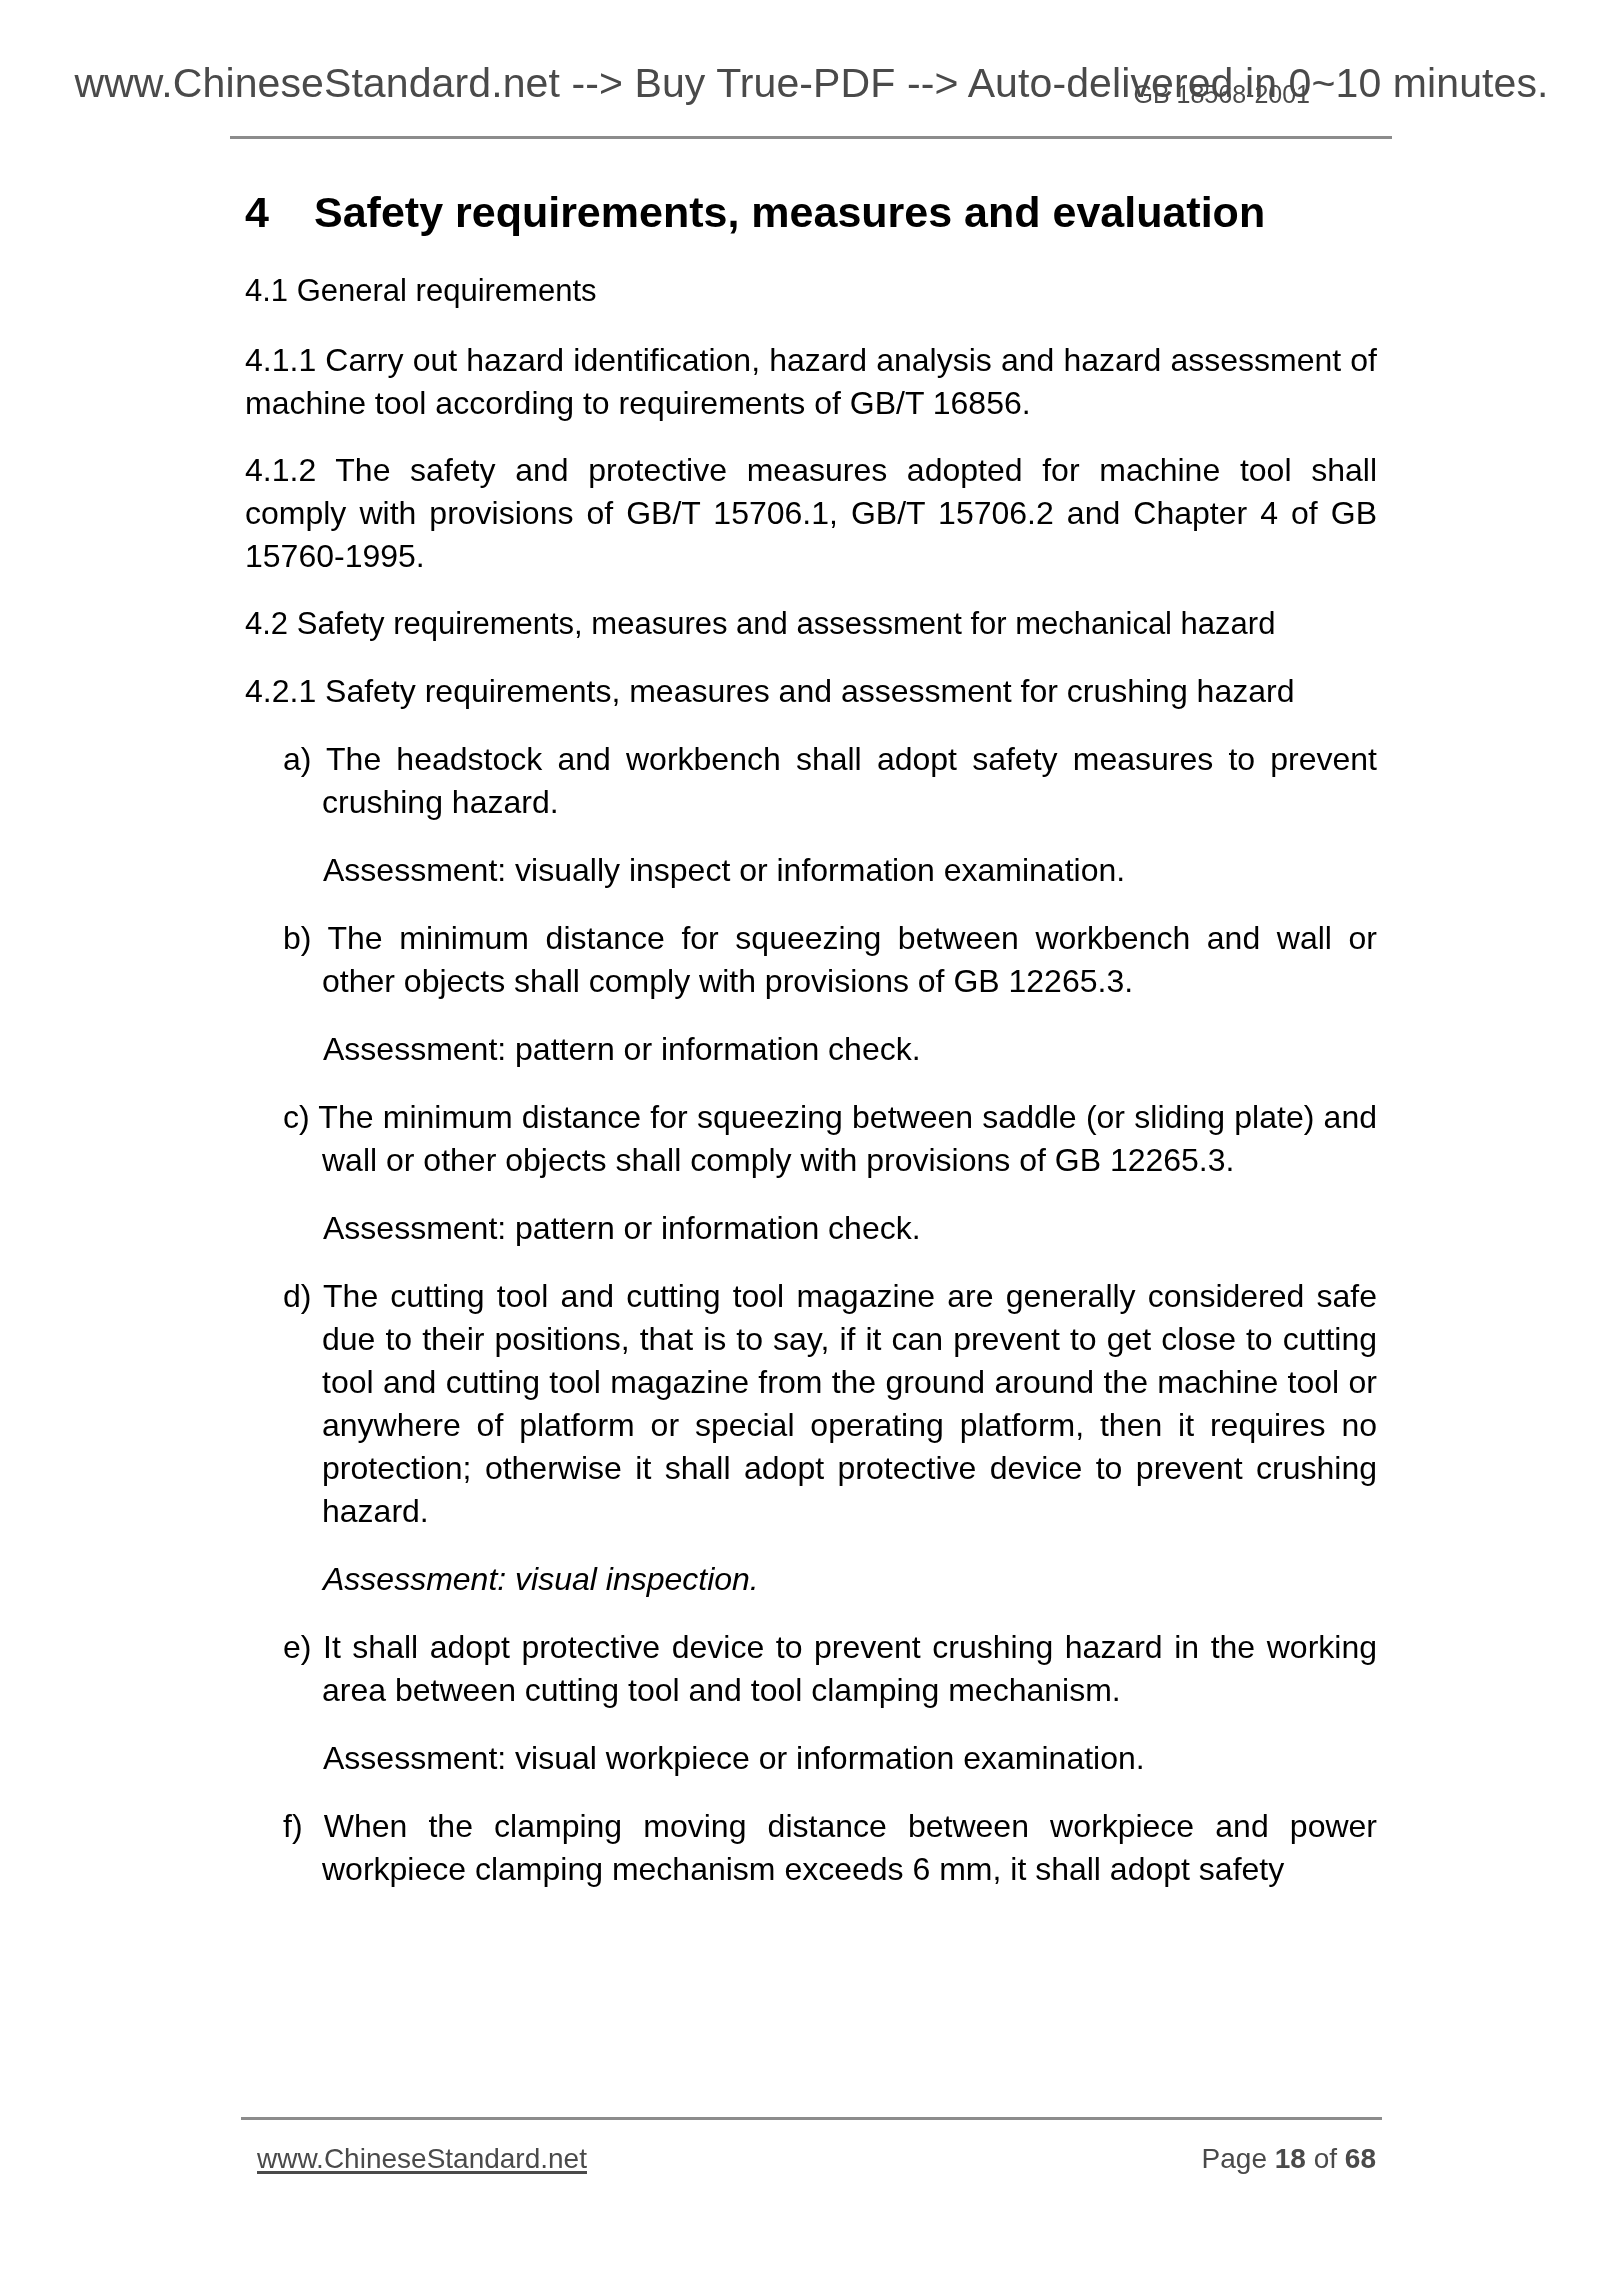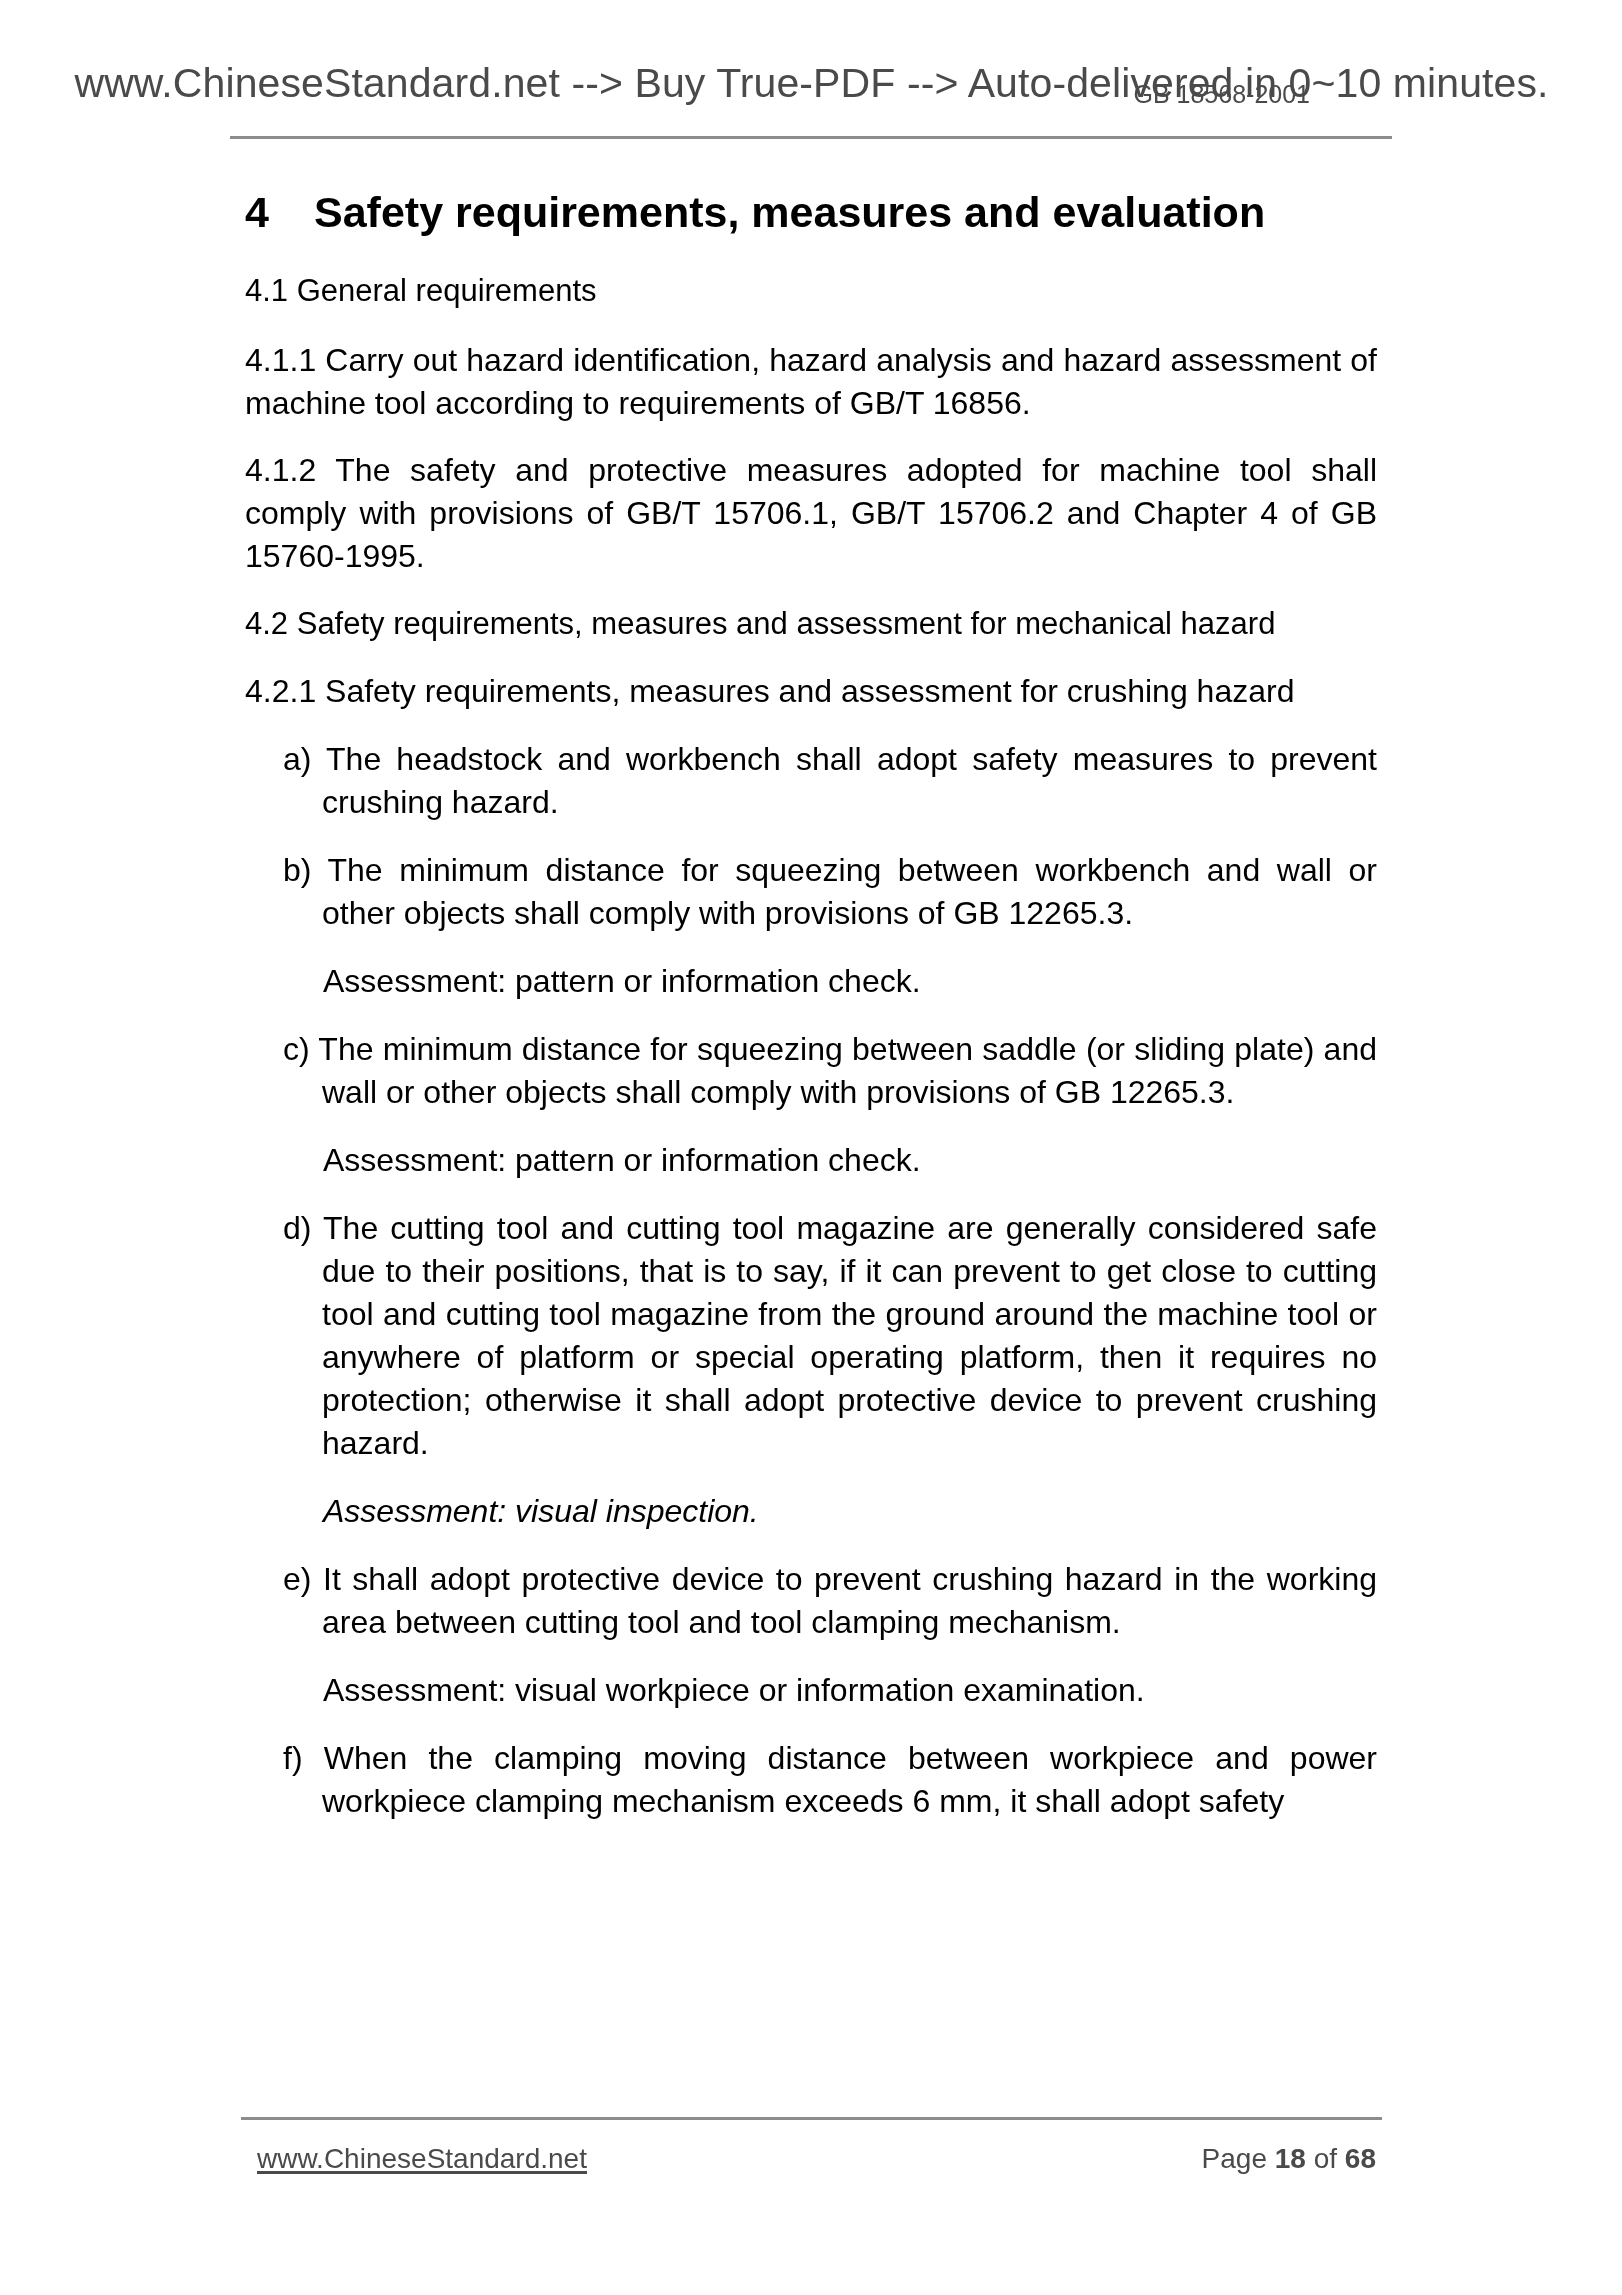--- a/index.html
+++ b/index.html
@@ -74,20 +74,21 @@
   <div class="h2" style="margin-top:27px;">4.1 General requirements</div>
 
   <p class="body" style="margin-top:27px;">4.1.1 Carry out hazard identification, hazard analysis and hazard assessment of machine tool according to requirements of GB/T 16856.</p>
   <p class="body" style="margin-top:24px;">4.1.2 The safety and protective measures adopted for machine tool shall comply with provisions of GB/T 15706.1, GB/T 15706.2 and Chapter 4 of GB 15760-1995.</p>
 
   <div class="h2" style="margin-top:24px;">4.2 Safety requirements, measures and assessment for mechanical hazard</div>
 
   <p class="body" style="margin-top:25px;">4.2.1 Safety requirements, measures and assessment for crushing hazard</p>
 
   <div class="item" style="margin-top:25px;">a) The headstock and workbench shall adopt safety measures to prevent crushing hazard.</div>
+  <div class="assess" style="margin-top:25px;">Assessment: visually inspect or information examination.</div>
 
   <div class="item" style="margin-top:25px;">b) The minimum distance for squeezing between workbench and wall or other objects shall comply with provisions of GB 12265.3.</div>
   <div class="assess" style="margin-top:25px;">Assessment: pattern or information check.</div>
 
   <div class="item" style="margin-top:25px;">c) The minimum distance for squeezing between saddle (or sliding plate) and wall or other objects shall comply with provisions of GB 12265.3.</div>
   <div class="assess" style="margin-top:25px;">Assessment: pattern or information check.</div>
 
   <div class="item" style="margin-top:25px;">d) The cutting tool and cutting tool magazine are generally considered safe due to their positions, that is to say, if it can prevent to get close to cutting tool and cutting tool magazine from the ground around the machine tool or anywhere of platform or special operating platform, then it requires no protection; otherwise it shall adopt protective device to prevent crushing hazard.</div>
   <div class="assess" style="margin-top:25px;font-style:italic;">Assessment: visual inspection.</div>
 

